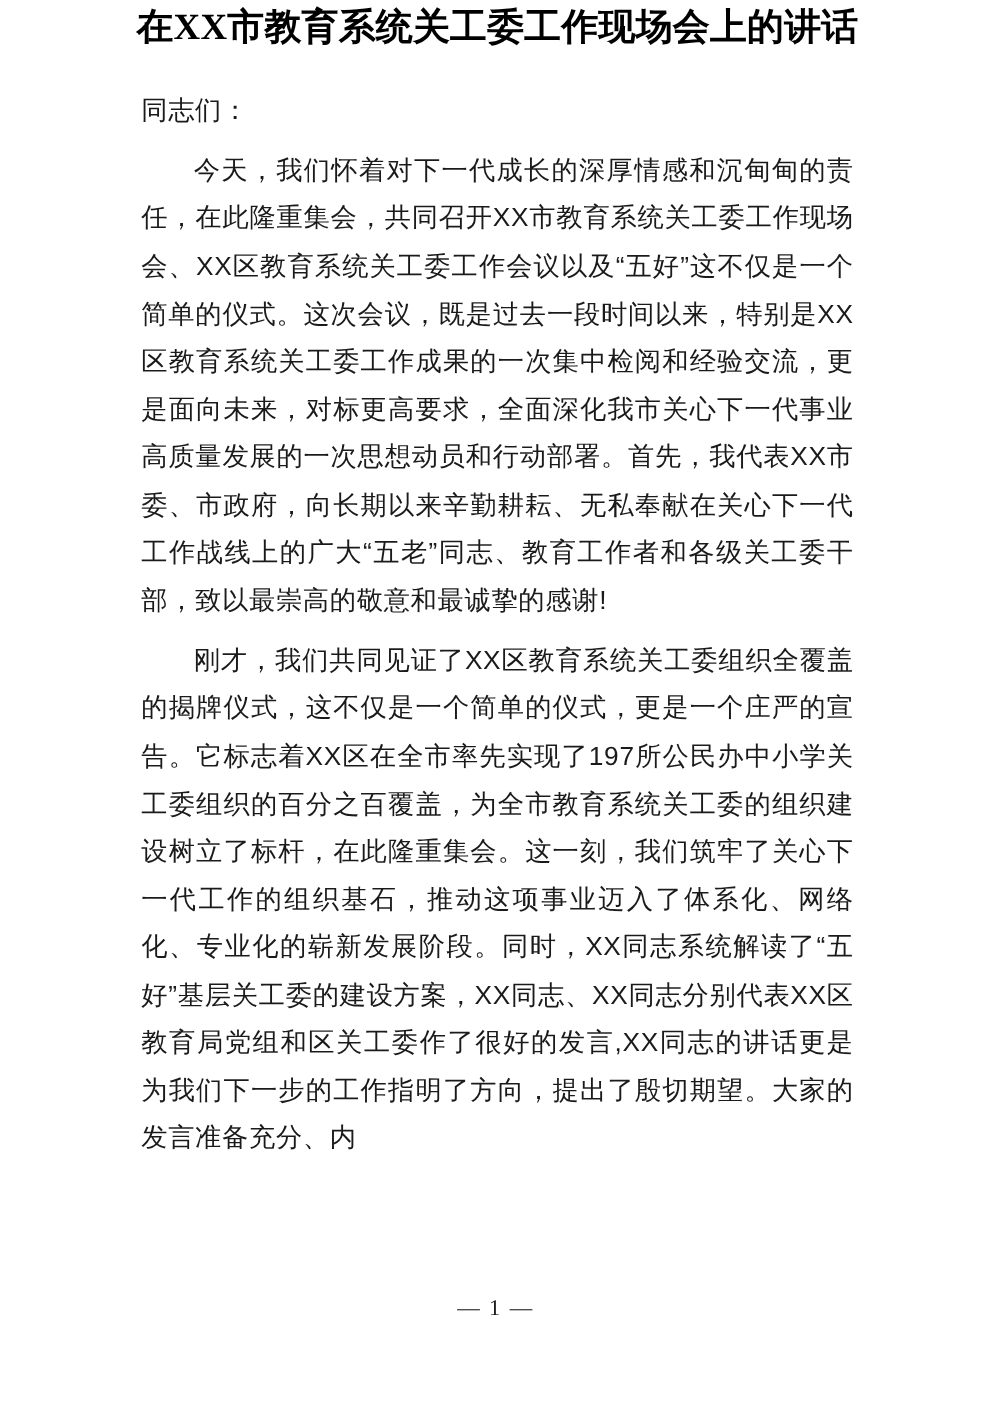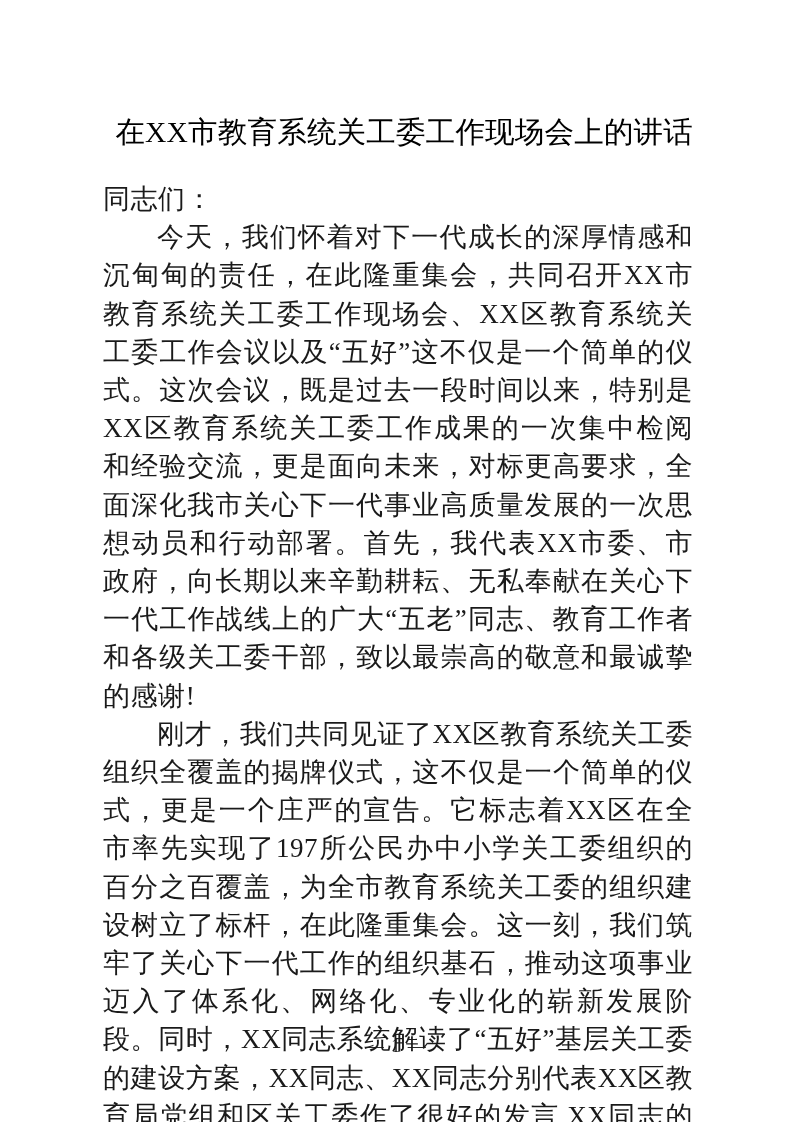--- a/index.html
+++ b/index.html
@@ -18,40 +18,39 @@
     box-sizing: border-box;
   }
   .content {
     position: absolute;
     left: 103px;
     top: 0;
     width: 590px;
   }
   .doc-title {
     font-family: "Liberation Serif", "DejaVu Serif", serif;
-    font-weight: normal;
+    font-weight: bold;
     font-size: 29.5px;
     line-height: 44px;
     color: #000000;
-    text-align: right;
+    text-align: center;
     letter-spacing: 0.2px;
     margin: 0;
-    padding-top: 110px;
   }
   .body-block {
     margin-top: 26px;
   }
   p.para {
-    font-family: Liberation Serif, serif;
-    font-size: 27px;
+    font-family: Liberation Sans, sans-serif;
+    font-size: 21px;
     line-height: 38.2px;
     color: #1a1a1a;
     text-align: justify;
     text-justify: inter-ideograph;
-    margin: 0;
+    margin: 10px;
     letter-spacing: 0.55px;
     -webkit-font-feature-settings: "kern" 1;
     font-feature-settings: "kern" 1;
   }
   p.para.indent {
     text-indent: 2em;
   }
   p.para.salutation {
     text-indent: 0;
   }

